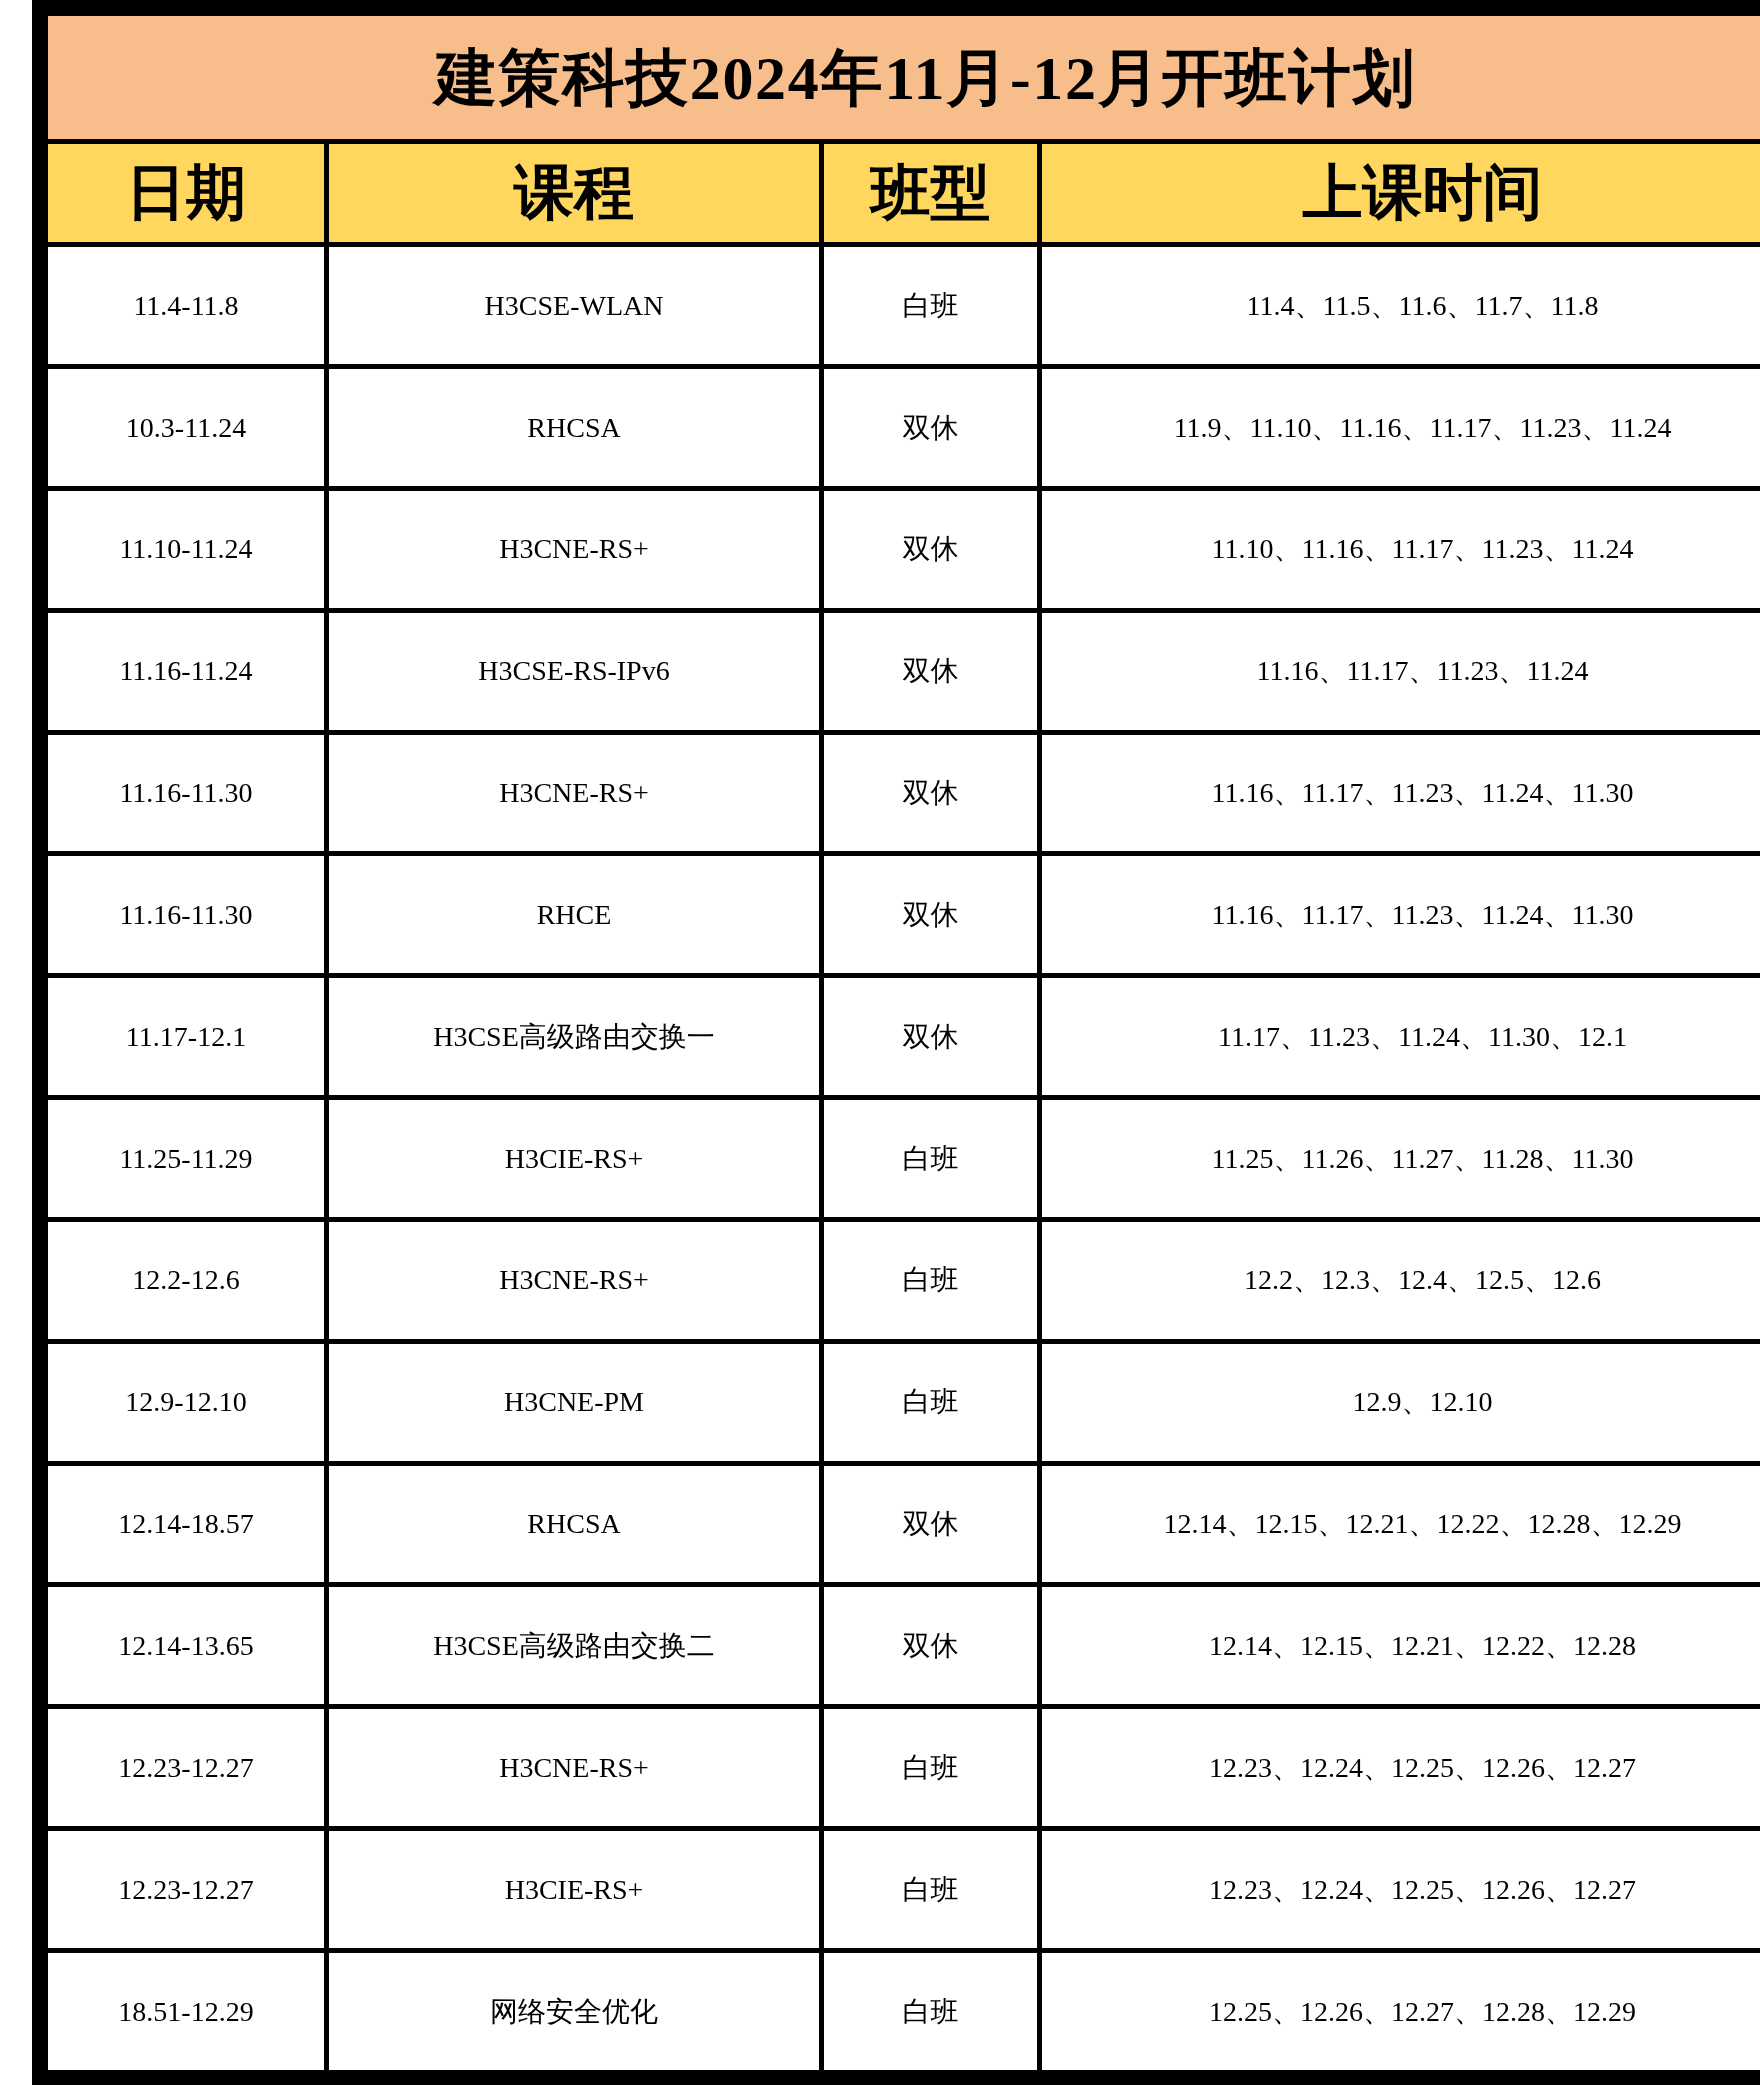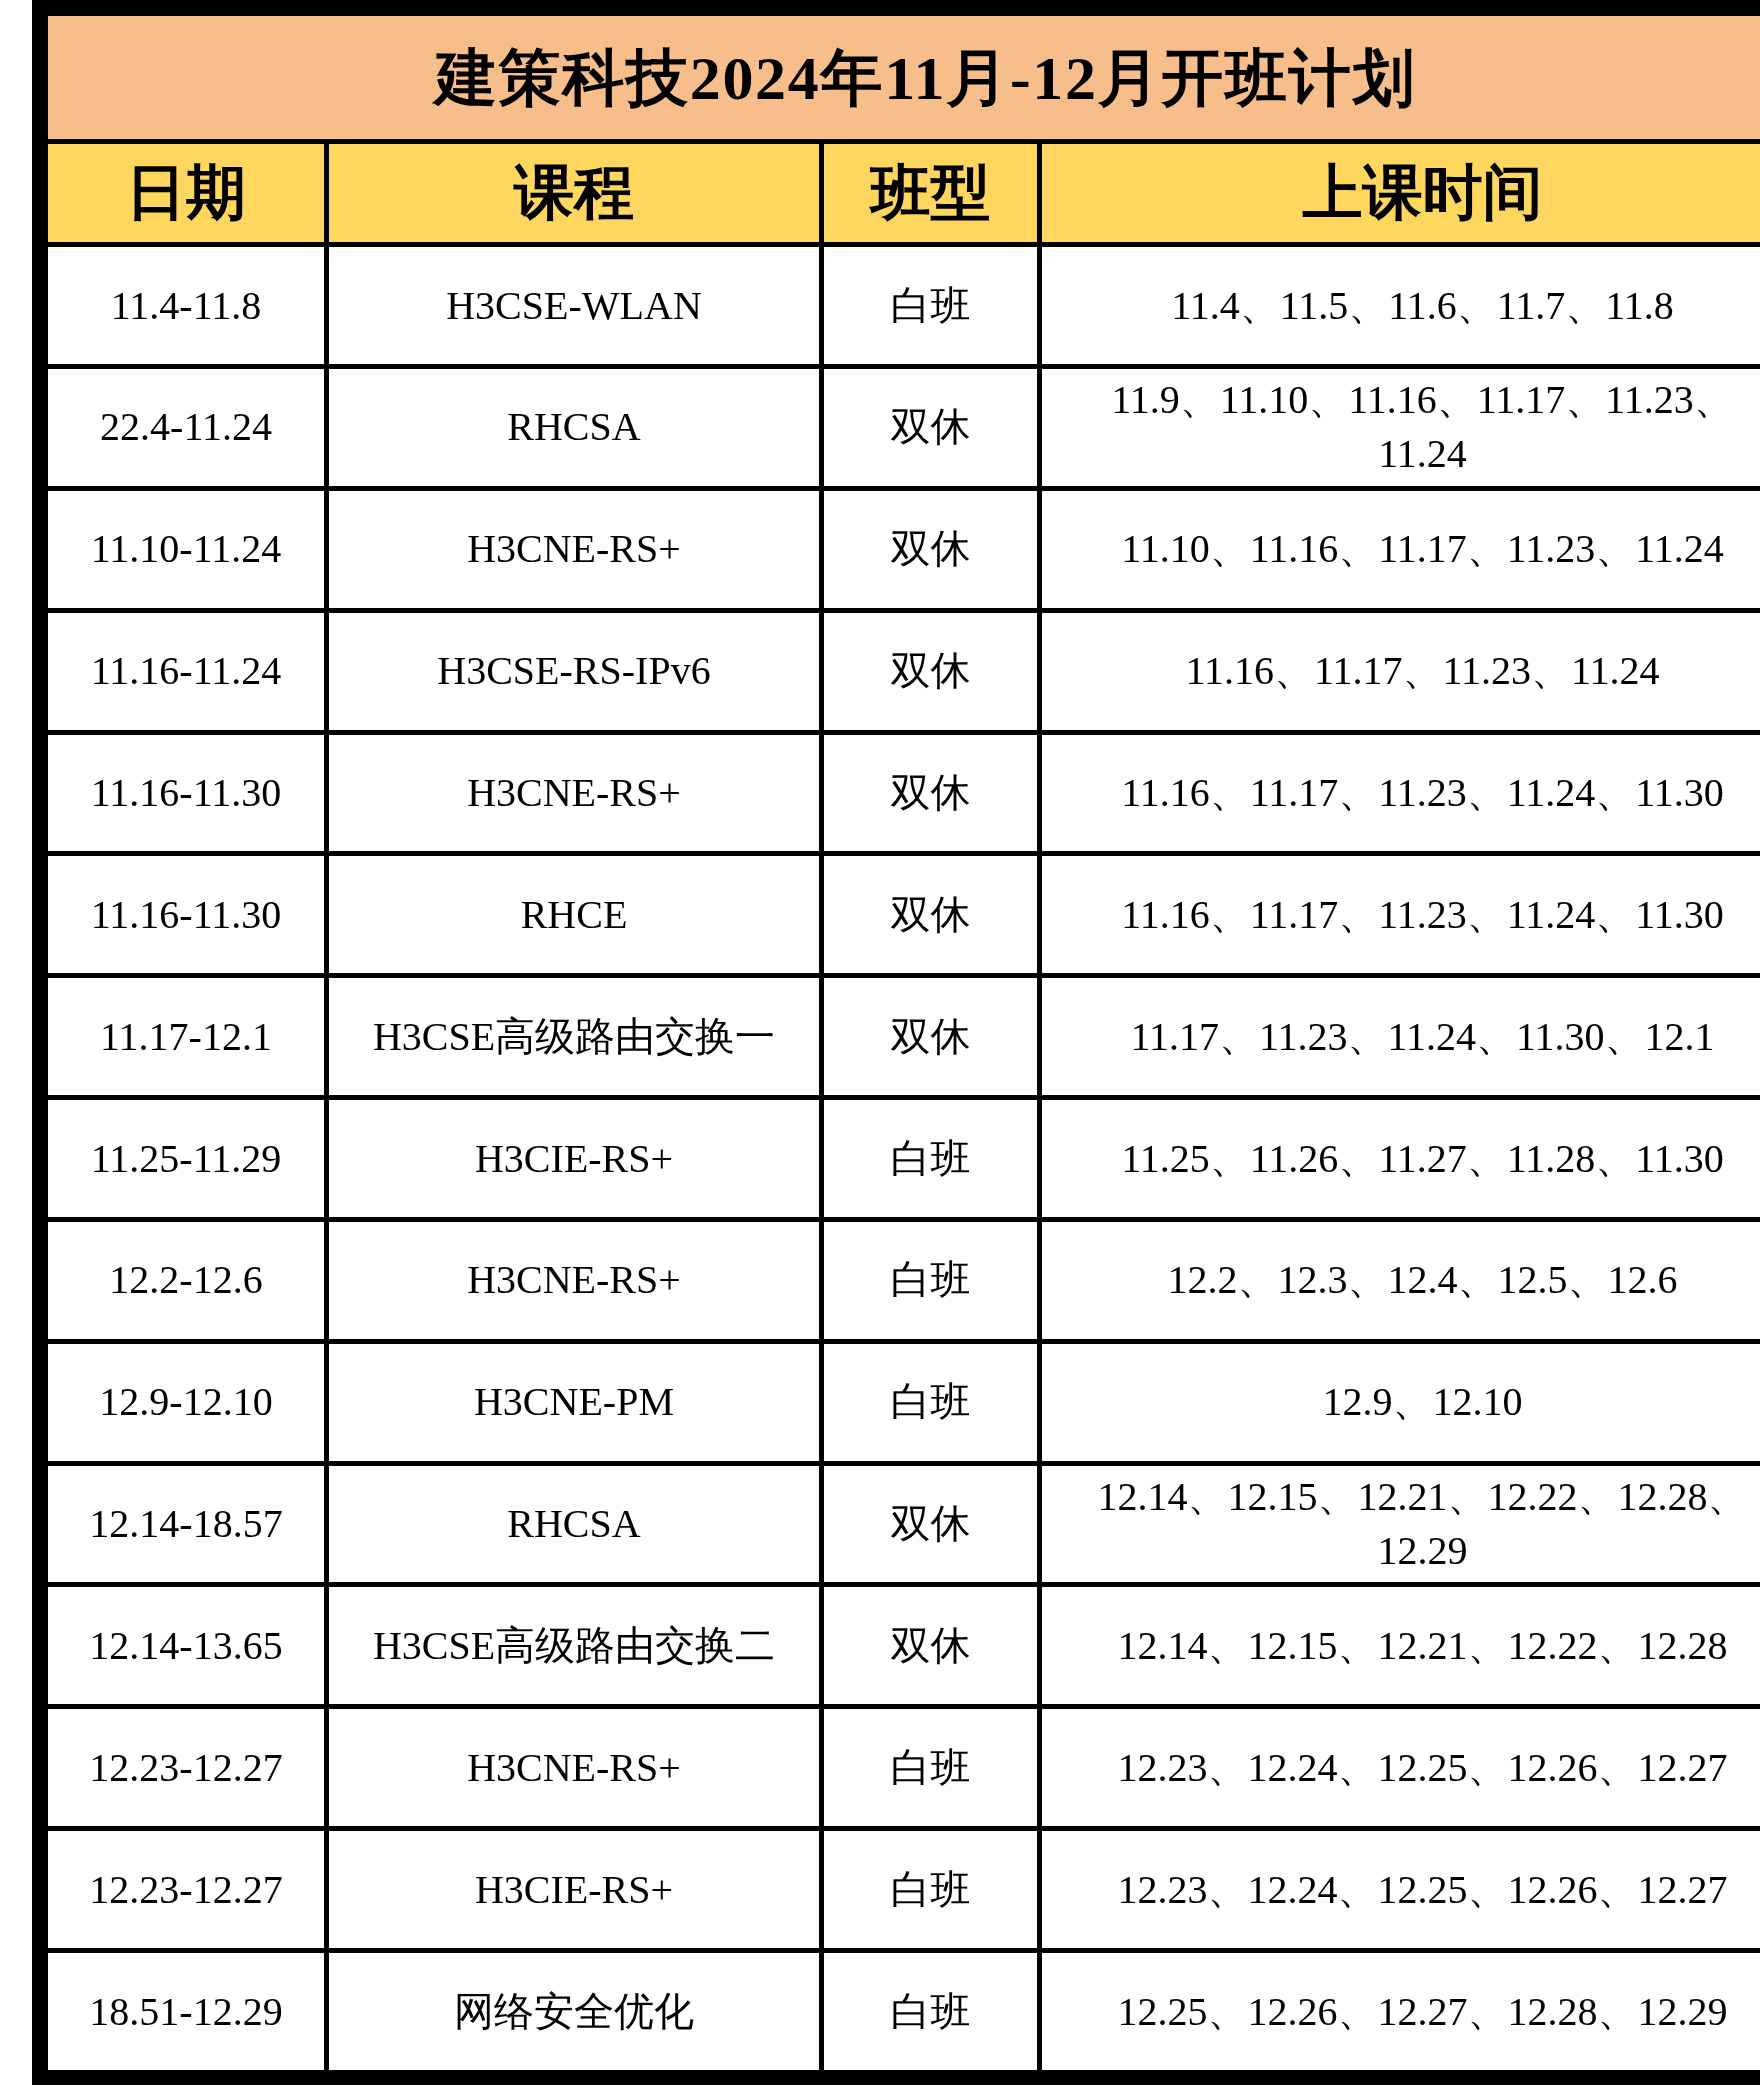--- a/index.html
+++ b/index.html
@@ -41,21 +41,21 @@
     height:123px;
     letter-spacing:1.7px;
   }
   .header-row td{
     background:var(--header-bg);
     font-size:60px;
     font-weight:bold;
     height:99px;
   }
   tbody.rows td{
-    font-size:40px;
+    font-size:28px;
     height:117px;
     line-height:1.35;
     font-family:Liberation Serif, serif;
   }
   td.cell-times{padding:0 25px;}
 </style>
 </head>
 <body>
 
 <div class="page">
@@ -78,21 +78,21 @@
       </tr>
     </tbody>
     <tbody class="rows">
         <tr>
     <td class="cell-date">11.4-11.8</td>
     <td class="cell-course">H3CSE-WLAN</td>
     <td class="cell-type">白班</td>
     <td class="cell-times">11.4、11.5、11.6、11.7、11.8</td>
   </tr>
         <tr>
-    <td class="cell-date">22.4-11.24</td>
+    <td class="cell-date">10.3-11.24</td>
     <td class="cell-course">RHCSA</td>
     <td class="cell-type">双休</td>
     <td class="cell-times">11.9、11.10、11.16、11.17、11.23、11.24</td>
   </tr>
         <tr>
     <td class="cell-date">11.10-11.24</td>
     <td class="cell-course">H3CNE-RS+</td>
     <td class="cell-type">双休</td>
     <td class="cell-times">11.10、11.16、11.17、11.23、11.24</td>
   </tr>

